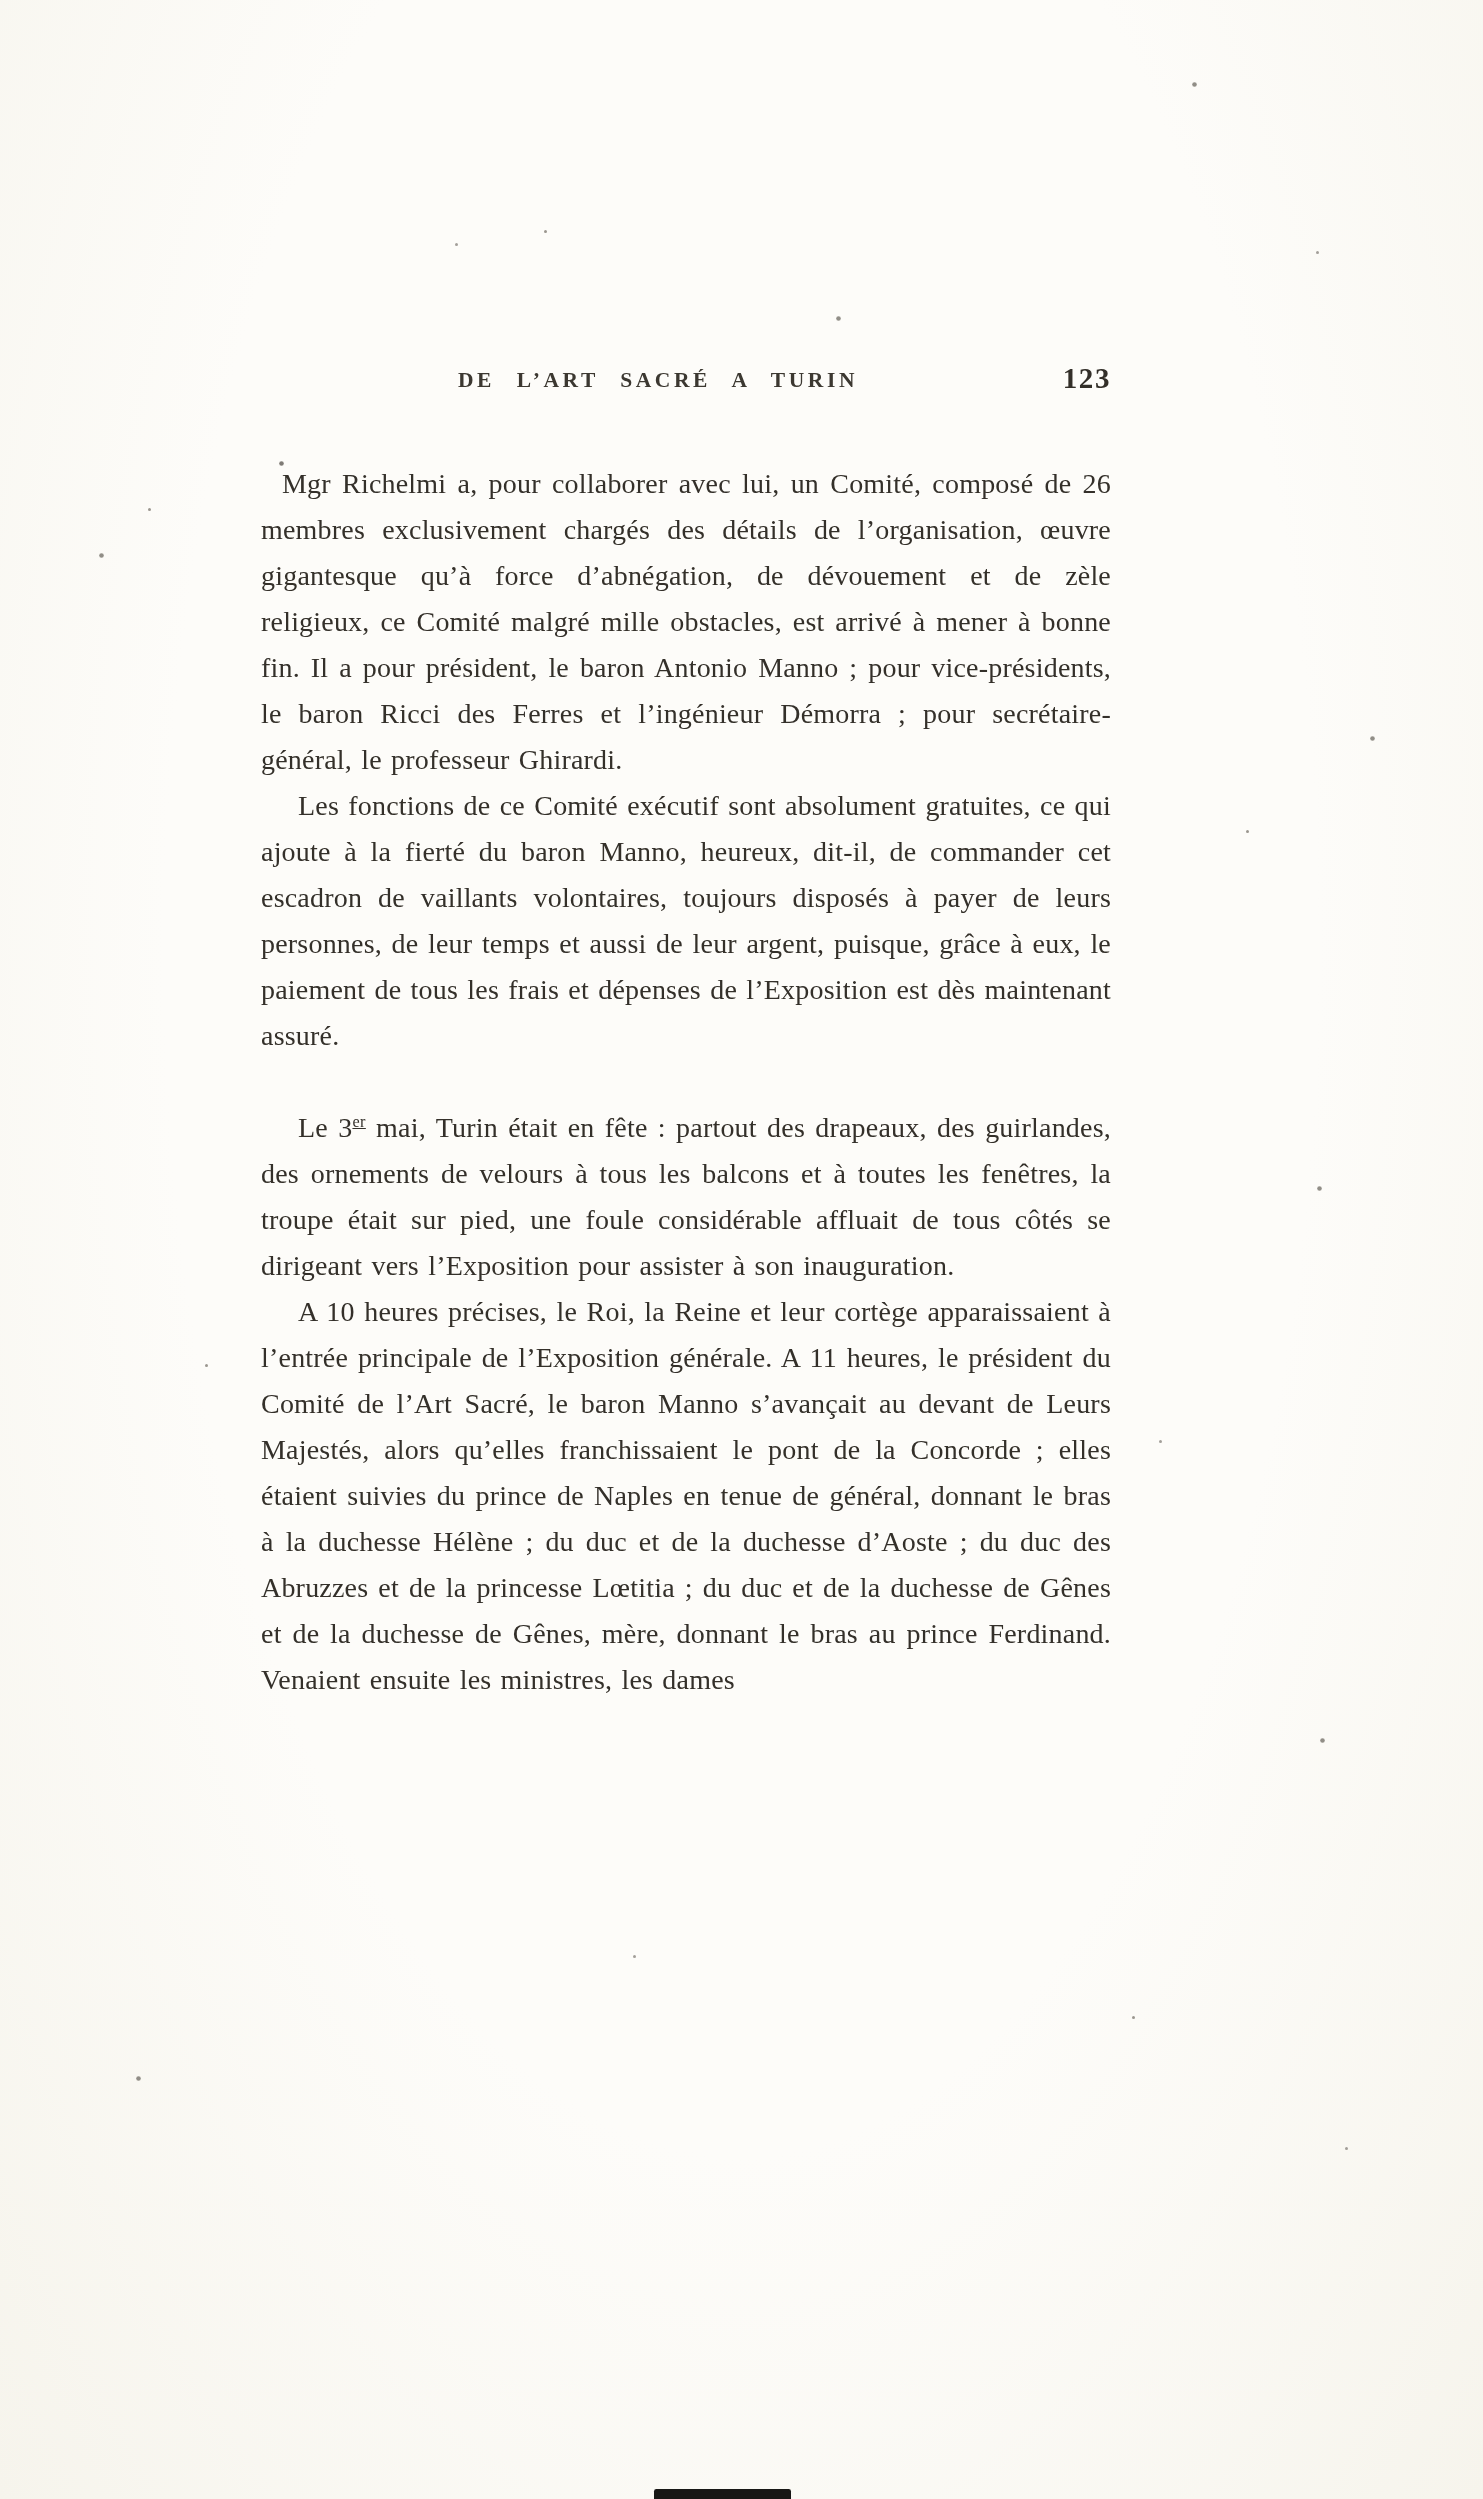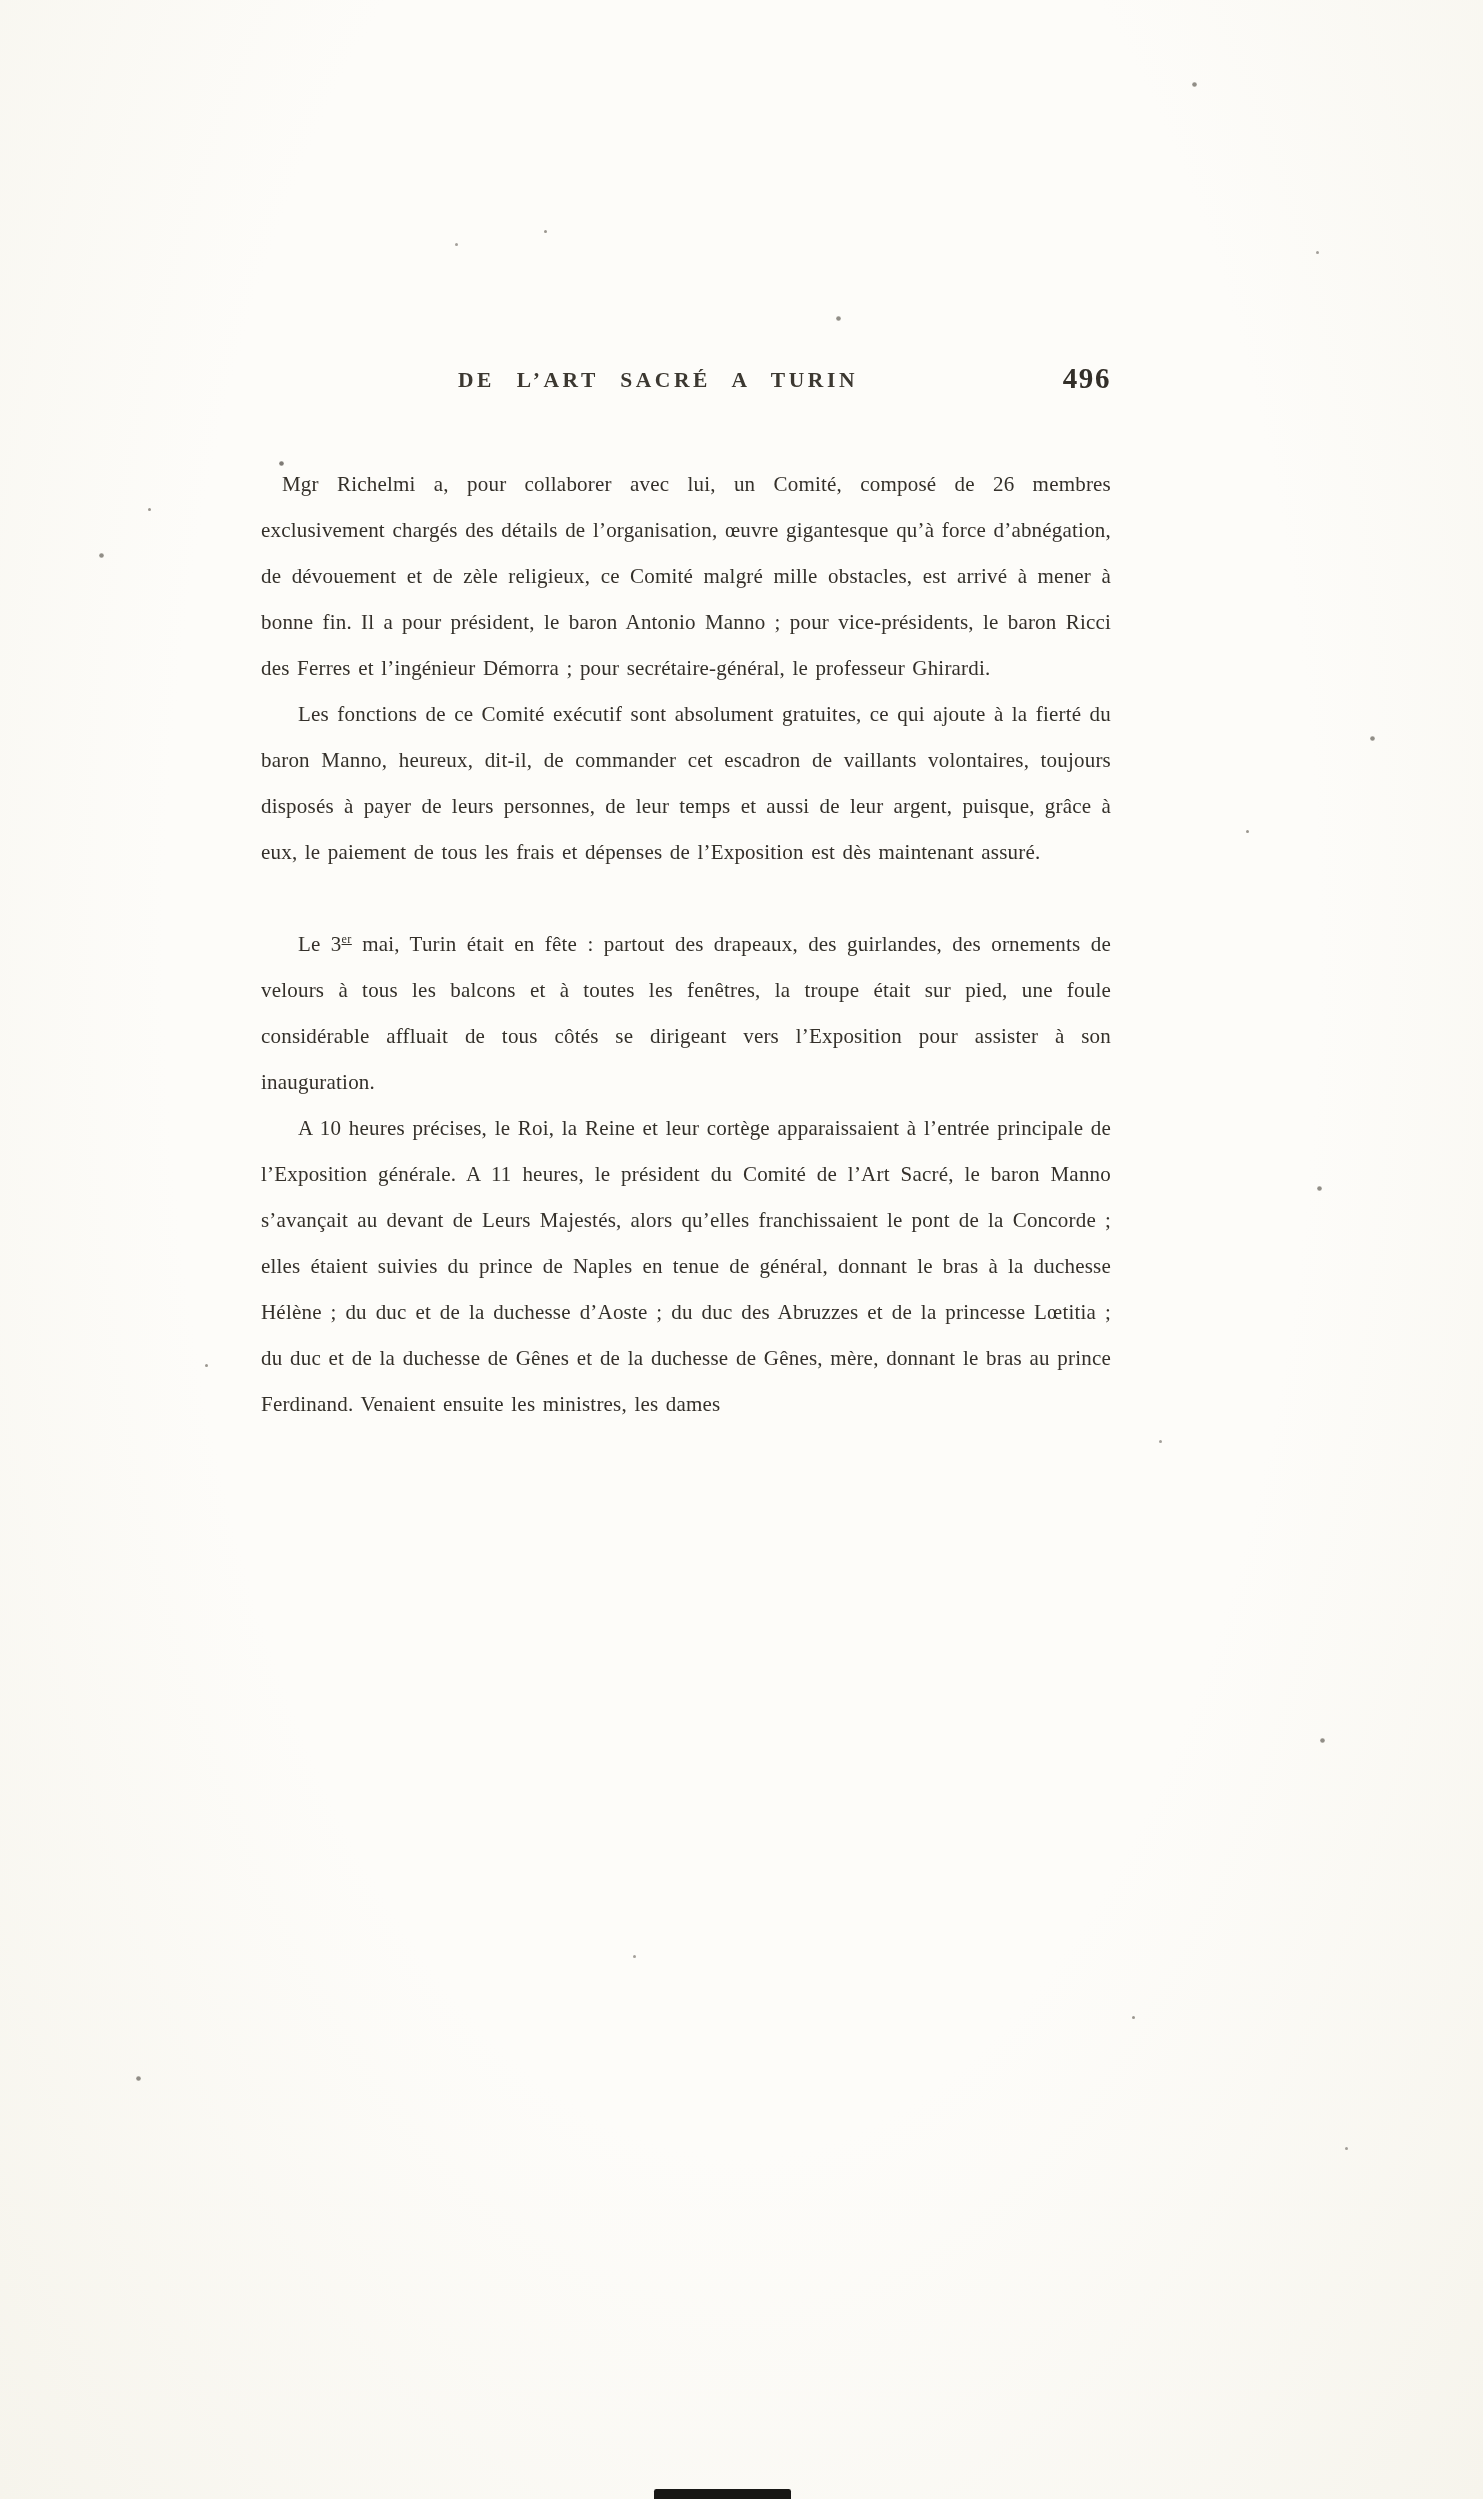--- a/index.html
+++ b/index.html
@@ -48,21 +48,21 @@
     right: 0;
     top: 0;
     font-size: 29px;
     letter-spacing: 1.6px;
     color: #332f29;
   }
 
   
   .body-text p {
     margin: 0;
-    font-size: 21px;
+    font-size: 28px;
     line-height: 46px;
     text-align: justify;
     text-indent: 37px;
     word-spacing: 2px;
     letter-spacing: 0.2px;
     color: #34302a;
   }
   .body-text p.first-par {
     text-indent: 21px;
   }
@@ -119,21 +119,21 @@
 </style>
 </head>
 <body>
 
 <div class="speckles"></div>
 
 <div class="sheet">
 
   <header class="running-head">
     <div class="running-title">DE L’ART SACRÉ A TURIN</div>
-    <div class="page-number">496</div>
+    <div class="page-number">123</div>
   </header>
 
   <main class="body-text">
 
     <p class="first-par"><span>Mgr Richelmi a, pour collaborer avec lui, un Comité, composé de 26 membres exclusivement chargés des détails de l’organisation, œuvre gigantesque qu’à force d’abnégation, de dévouement et de zèle religieux, ce Comité malgré mille obstacles, est arrivé à mener à bonne fin. Il a pour président, le baron Antonio Manno ; pour vice-présidents, le baron Ricci des Ferres et l’ingénieur Démorra ; pour secrétaire-général, le professeur Ghirardi.</span></p>
 
     <p><span>Les fonctions de ce Comité exécutif sont absolument gratuites, ce qui ajoute à la fierté du baron Manno, heureux, dit-il, de commander cet escadron de vaillants volontaires, toujours disposés à payer de leurs personnes, de leur temps et aussi de leur argent, puisque, grâce à eux, le paiement de tous les frais et dépenses de l’Exposition est dès maintenant assuré.</span></p>
 
     <p class="gap-before"><span>Le 3</span><sup>er</sup><span> mai, Turin était en fête : partout des drapeaux, des guirlandes, des ornements de velours à tous les balcons et à toutes les fenêtres, la troupe était sur pied, une foule considérable affluait de tous côtés se dirigeant vers l’Exposition pour assister à son inauguration.</span></p>
 

